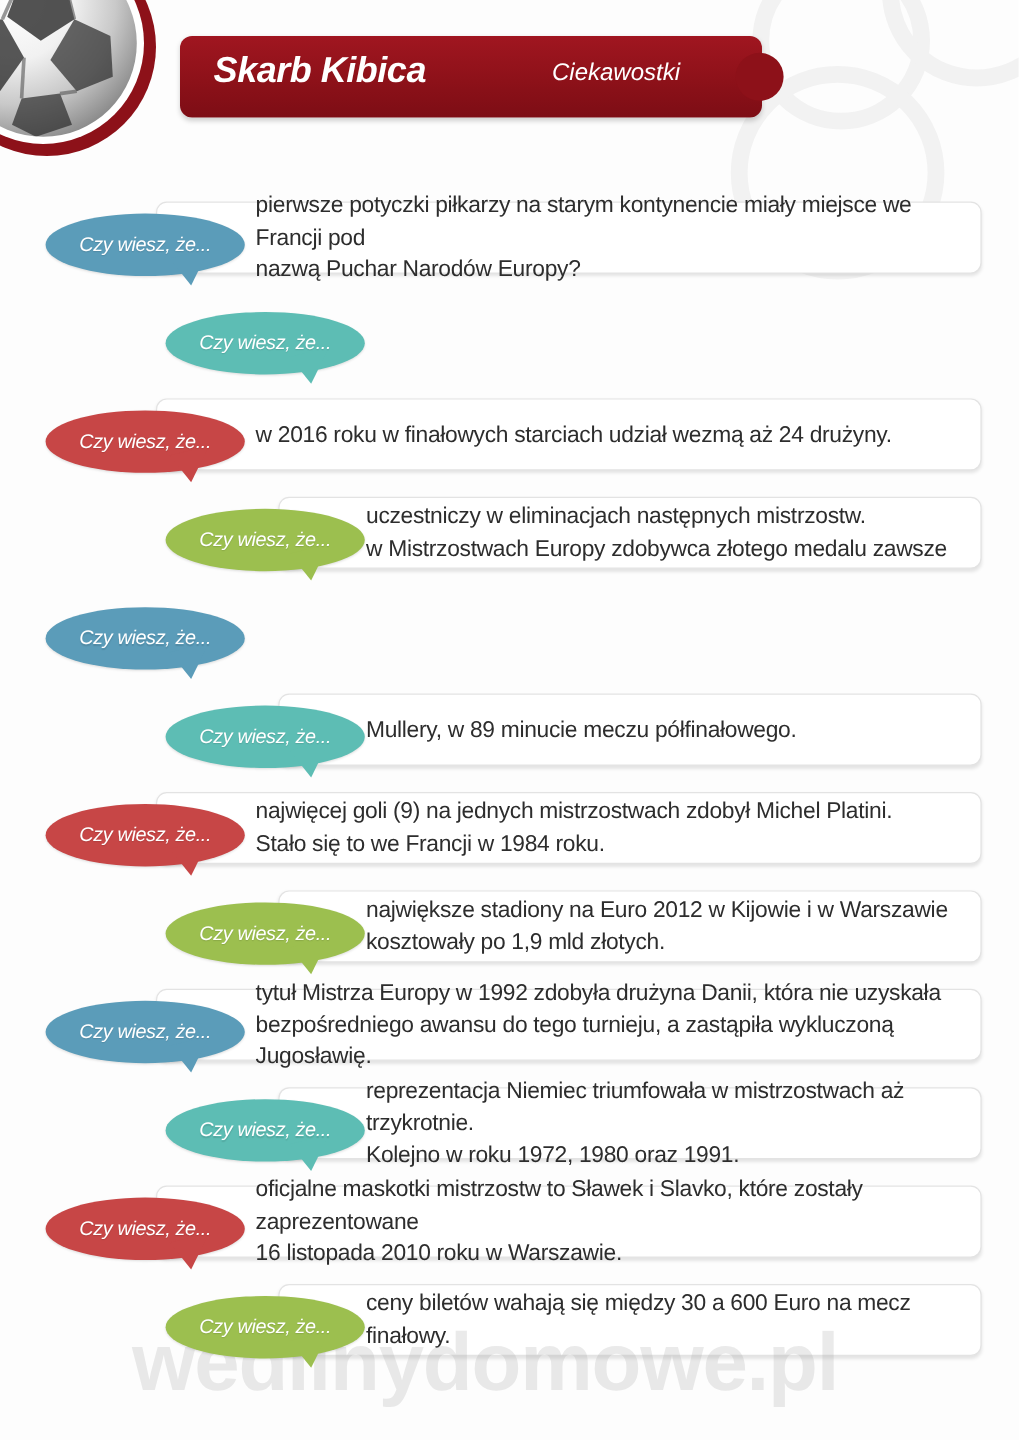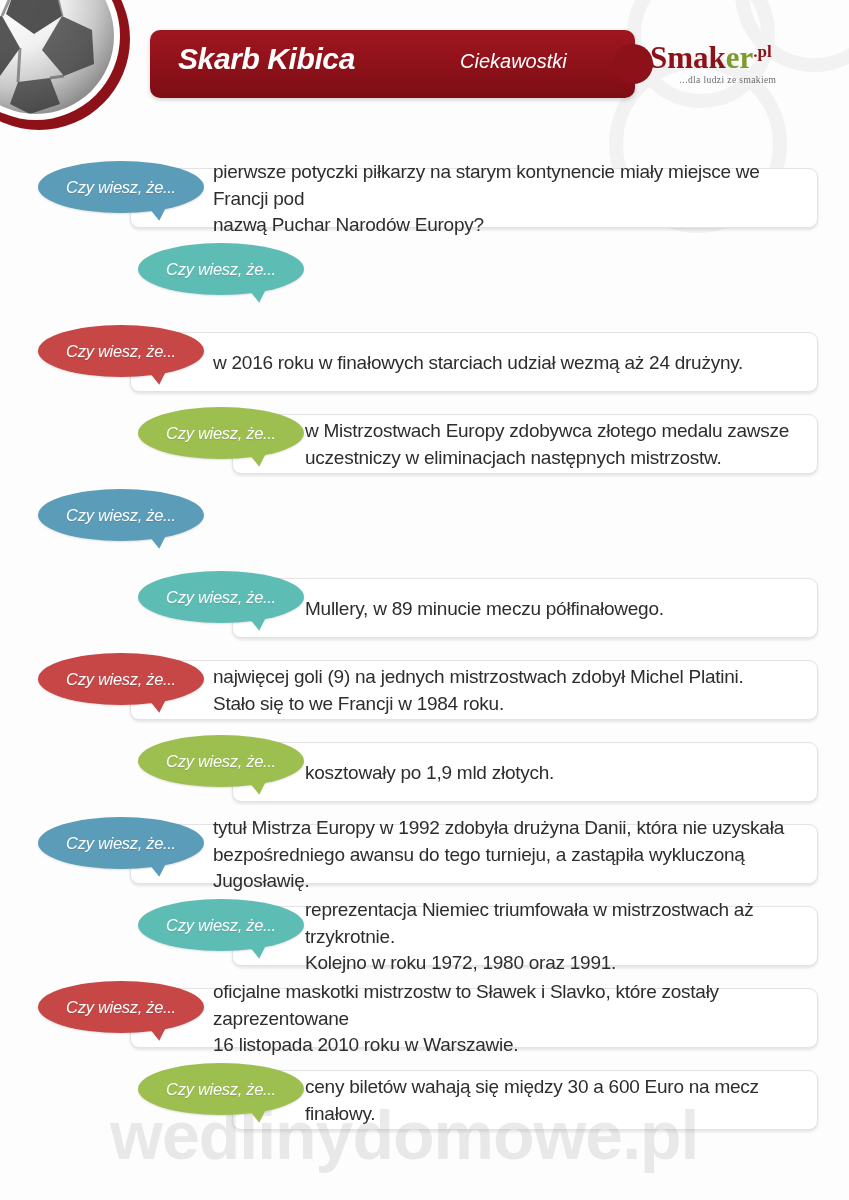--- a/index.html
+++ b/index.html
@@ -83,21 +83,21 @@
   }
   .card-text{
     position:absolute;left:82px;top:0;right:18px;height:60px;
     display:flex;flex-direction:column;justify-content:center;
     color:#2d2d2d;font-size:19px;line-height:1.42;
     font-family:Liberation Sans, sans-serif;letter-spacing:-0.25px;
   }
   .fact-row.indent .card-text{left:72px;}
 
   .bubble{
-    position:absolute;left:38px;top:3px;width:166px;height:56px;z-index:5;
+    position:absolute;left:38px;top:20px;width:166px;height:56px;z-index:5;
   }
   .bubble .ellipse{
     position:absolute;left:0;top:0;width:166px;height:52px;border-radius:50%/50%;
     box-shadow:0 1px 2px rgba(0,0,0,.12);
   }
   .bubble .tail{
     position:absolute;left:106px;top:33px;width:0;height:0;
     border-left:12px solid transparent;border-right:22px solid transparent;
     border-top:26px solid currentColor;transform:rotate(-14deg);
   }
@@ -145,24 +145,20 @@
           <polygon points="104,58 134,72 136,106 106,118 84,92" fill="#333" opacity="0.75"></polygon>
           <polygon points="60,124 92,120 102,146 72,156 52,146" fill="#2b2b2b" opacity="0.7"></polygon>
           <path d="M62 18 L44 58" stroke="#555" stroke-width="3" fill="none" opacity=".6"></path>
           <path d="M96 26 L104 58" stroke="#555" stroke-width="3" fill="none" opacity=".6"></path>
           <path d="M62 90 L60 124" stroke="#555" stroke-width="3" fill="none" opacity=".6"></path>
           <path d="M106 118 L92 120" stroke="#555" stroke-width="3" fill="none" opacity=".6"></path>
         </svg>
       </div>
     </div>
 
-    <div class="logo">
-      <div class="logo-main"><span class="logo-smak">Smak</span><span class="logo-er">er</span><span class="logo-pl">.pl</span></div>
-      <div class="logo-tag">...dla ludzi ze smakiem</div>
-    </div>
 
   </div>
 
   <div class="facts">
       <div class="fact-row">
         <div class="card">
           <div class="card-text">
             <div>pierwsze potyczki piłkarzy na starym kontynencie miały miejsce we Francji pod</div>
             <div>nazwą Puchar Narodów Europy?</div>
           </div>
@@ -188,22 +184,22 @@
         </div>
         <div class="bubble" style="color: rgb(199, 70, 70);">
           <div class="ellipse" style="background: rgb(199, 70, 70);"></div>
           <div class="tail"></div>
           <div class="blabel">Czy wiesz, że...</div>
         </div>
       </div>
       <div class="fact-row indent">
         <div class="card">
           <div class="card-text">
+            <div>uczestniczy w eliminacjach następnych mistrzostw.</div>
             <div>w Mistrzostwach Europy zdobywca złotego medalu zawsze</div>
-            <div>uczestniczy w eliminacjach następnych mistrzostw.</div>
           </div>
         </div>
         <div class="bubble" style="color: rgb(156, 191, 79);">
           <div class="ellipse" style="background: rgb(156, 191, 79);"></div>
           <div class="tail"></div>
           <div class="blabel">Czy wiesz, że...</div>
         </div>
       </div>
       <div class="fact-row">
         <div class="bubble" style="color: rgb(91, 156, 185);">
@@ -233,20 +229,21 @@
         </div>
         <div class="bubble" style="color: rgb(199, 70, 70);">
           <div class="ellipse" style="background: rgb(199, 70, 70);"></div>
           <div class="tail"></div>
           <div class="blabel">Czy wiesz, że...</div>
         </div>
       </div>
       <div class="fact-row indent">
         <div class="card">
           <div class="card-text">
+            <div>największe stadiony na Euro 2012 w Kijowie i w Warszawie</div>
             <div>kosztowały po 1,9 mld złotych.</div>
           </div>
         </div>
         <div class="bubble" style="color: rgb(156, 191, 79);">
           <div class="ellipse" style="background: rgb(156, 191, 79);"></div>
           <div class="tail"></div>
           <div class="blabel">Czy wiesz, że...</div>
         </div>
       </div>
       <div class="fact-row">

